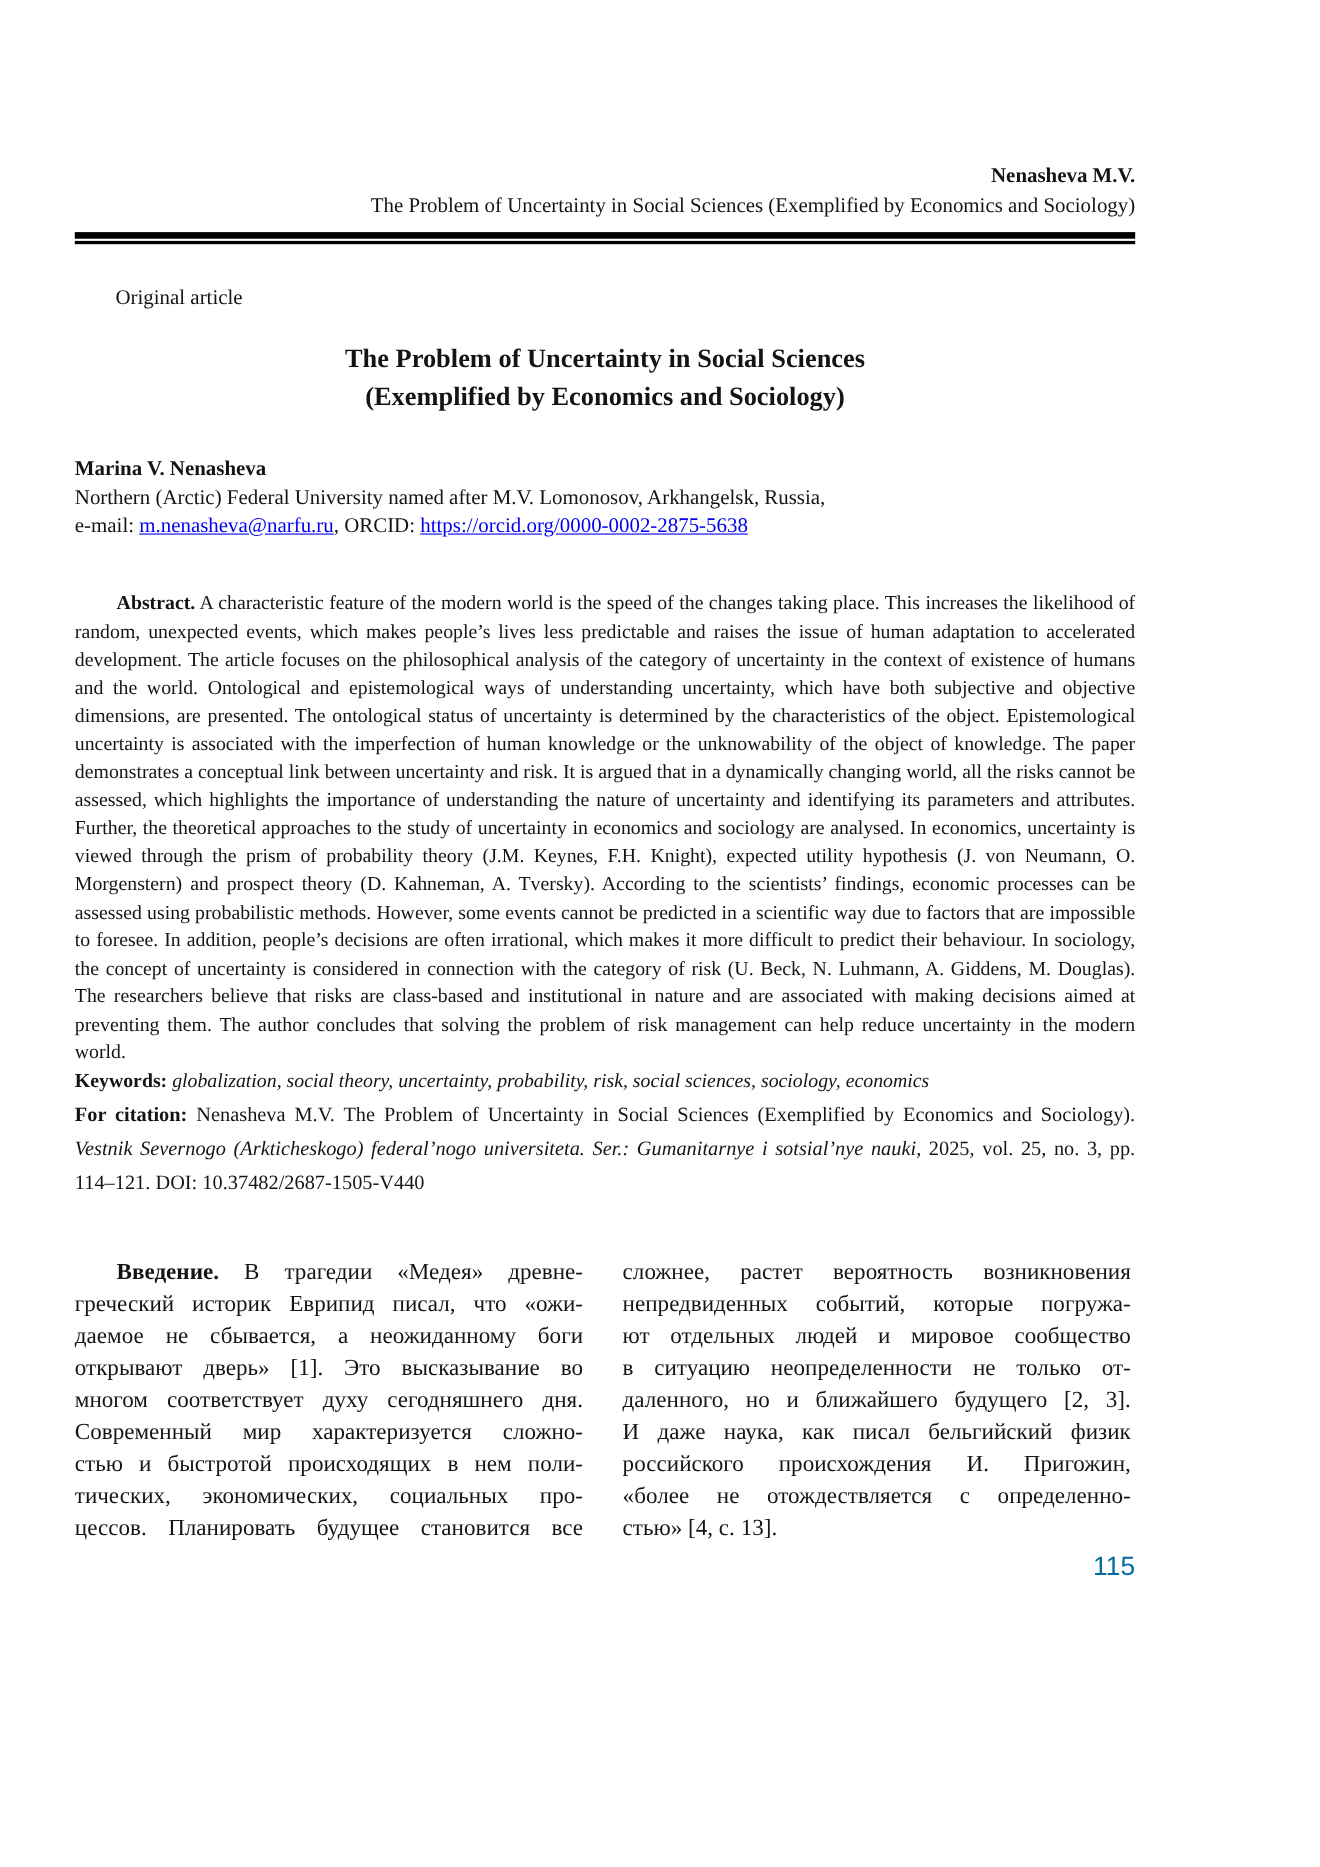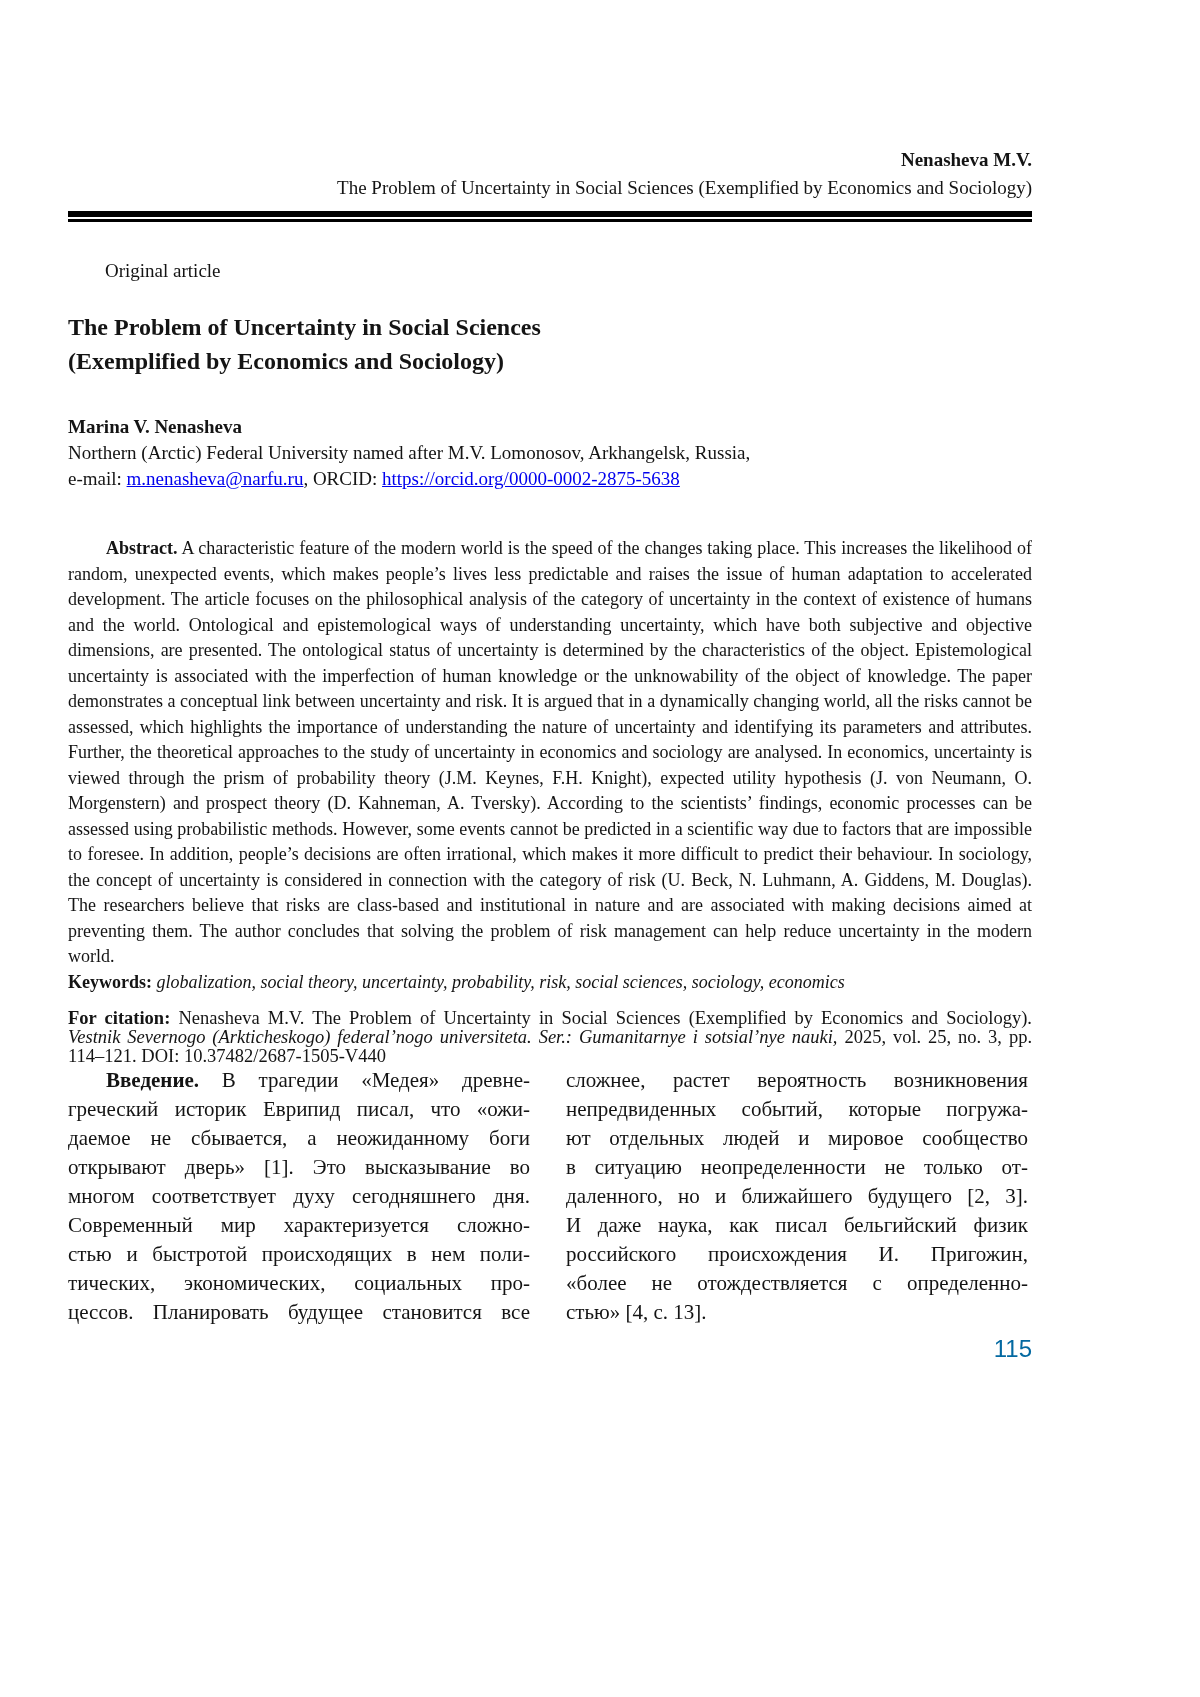--- a/index.html
+++ b/index.html
@@ -10,36 +10,36 @@
   .content { position:absolute; left:68px; top:0; width:964px; }
 
   .rh { padding-top:146px; }
   .rh-author { text-align:right; font-weight:700; font-size:19px; line-height:28px; }
   .rh-title  { text-align:right; font-size:19px; line-height:28px; }
   .rule-thick { margin-top:9px; height:6px; background:#000; }
   .rule-thin  { margin-top:2px; height:3px; background:#000; }
 
   .article-type { margin-top:36px; font-size:19px; line-height:26px;margin-left:37px; }
 
-  .title { margin:26px 0 0 0; text-align:left; font-size:24px; font-weight:700; line-height:34px; }
+  .title { margin:26px 0 0 0; text-align:center; font-size:24px; font-weight:700; line-height:34px; }
 
   .author-block { margin-top:36px; font-size:19px; line-height:26px; }
   .author-name { font-weight:700; }
   a.link { color:#0000EE; text-decoration:underline; cursor:pointer; }
 
   .abstract { margin:44px 0 0 0; font-size:18px; line-height:25.5px; text-align:justify; text-indent:38px; }
   .bi { font-weight:700; }
   .it { font-style:italic; }
 
   .keywords { margin:0; font-size:18px; line-height:25.5px; text-align:justify; }
   .keywords .text { font-style:italic; }
 
-  .citation { margin:14px 0 0 0; font-size:18.5px; line-height:19px; text-align:justify; }
+  .citation { margin:4px 0 0 0; font-size:18.5px; line-height:31px; text-align:justify; }
 
-  .columns { display:flex; gap:36px; font-size:21px; }
+  .columns { margin-top:50px; display:flex; gap:36px; font-size:21px; }
   .col { width:462px; }
   .col-line { line-height:29px; text-align:justify; text-align-last:justify; }
   .col-first { text-indent:38px; }
   .col-first .b { font-weight:700; }
   .last-left .col-line:last-child { text-align-last:left; }
 
   .page-number {
     margin-top:8px; text-align:right;
     font-family:"Liberation Sans", sans-serif; font-size:24px; color:#0369a1;
   }

